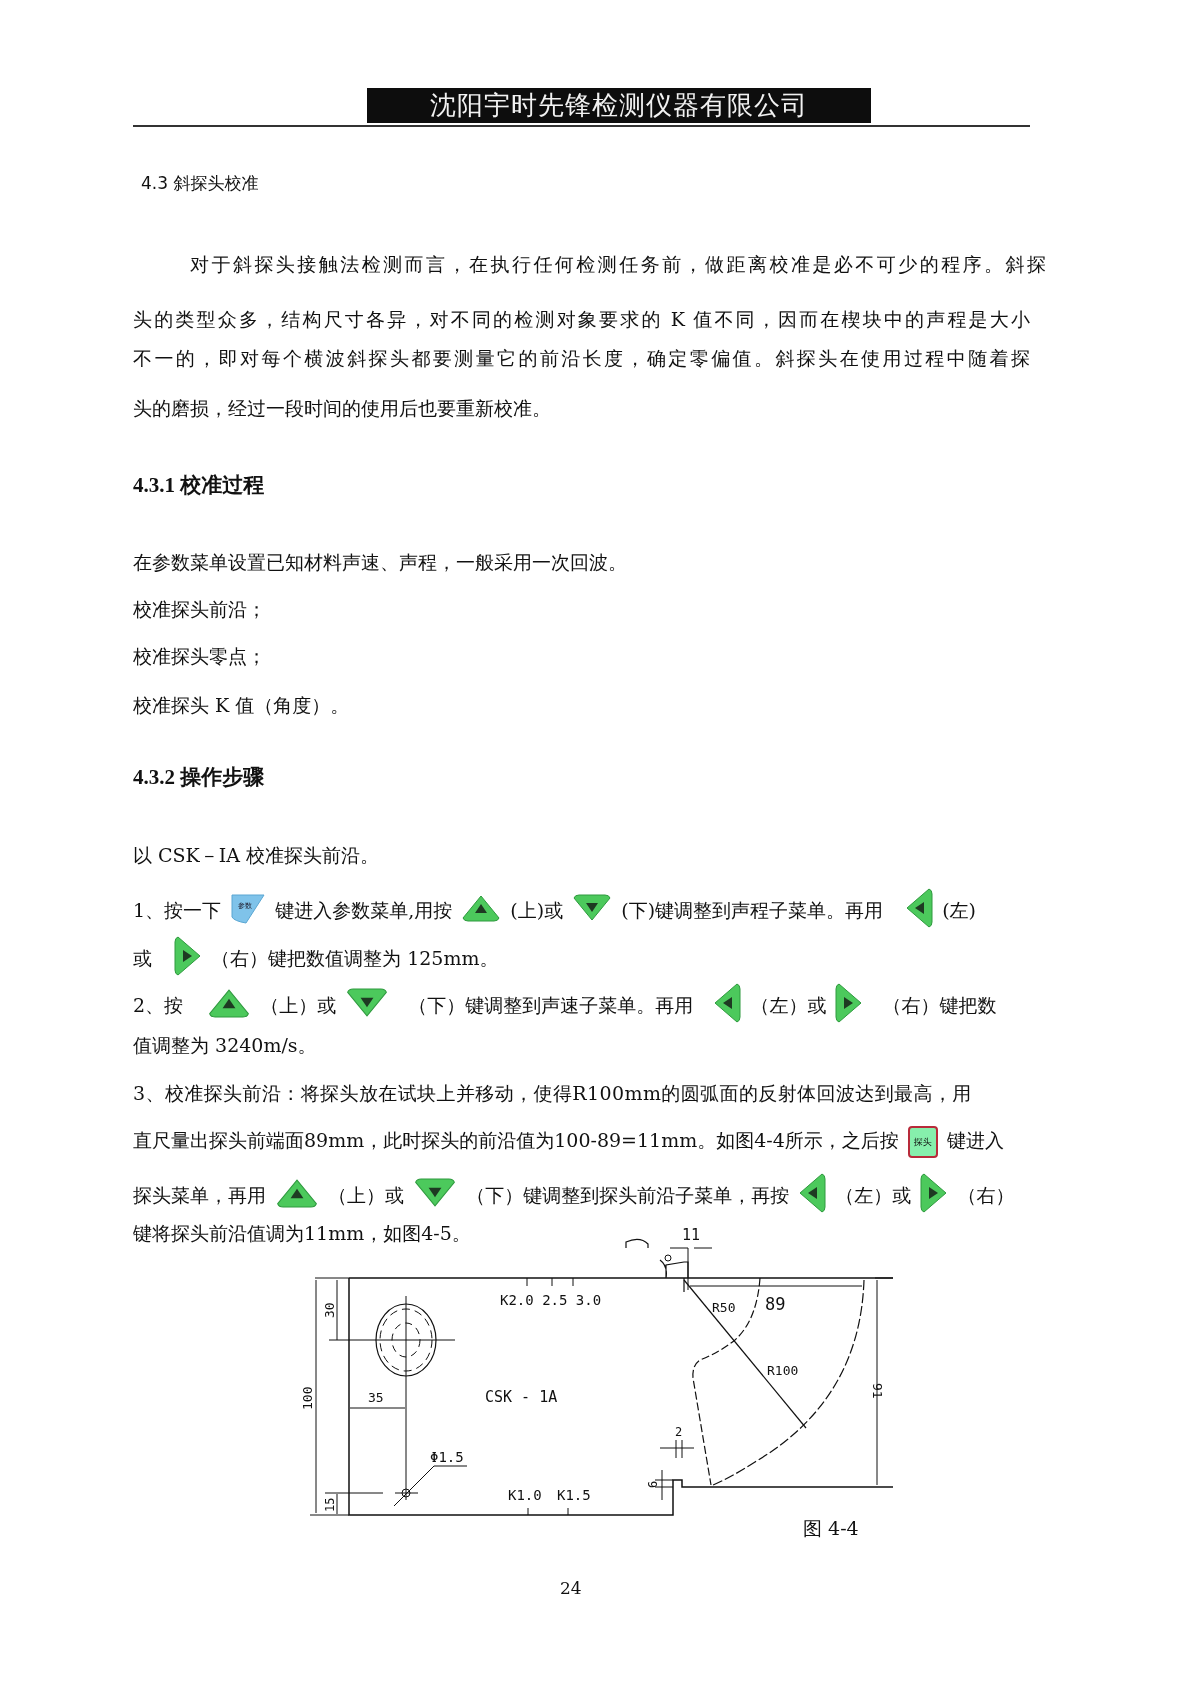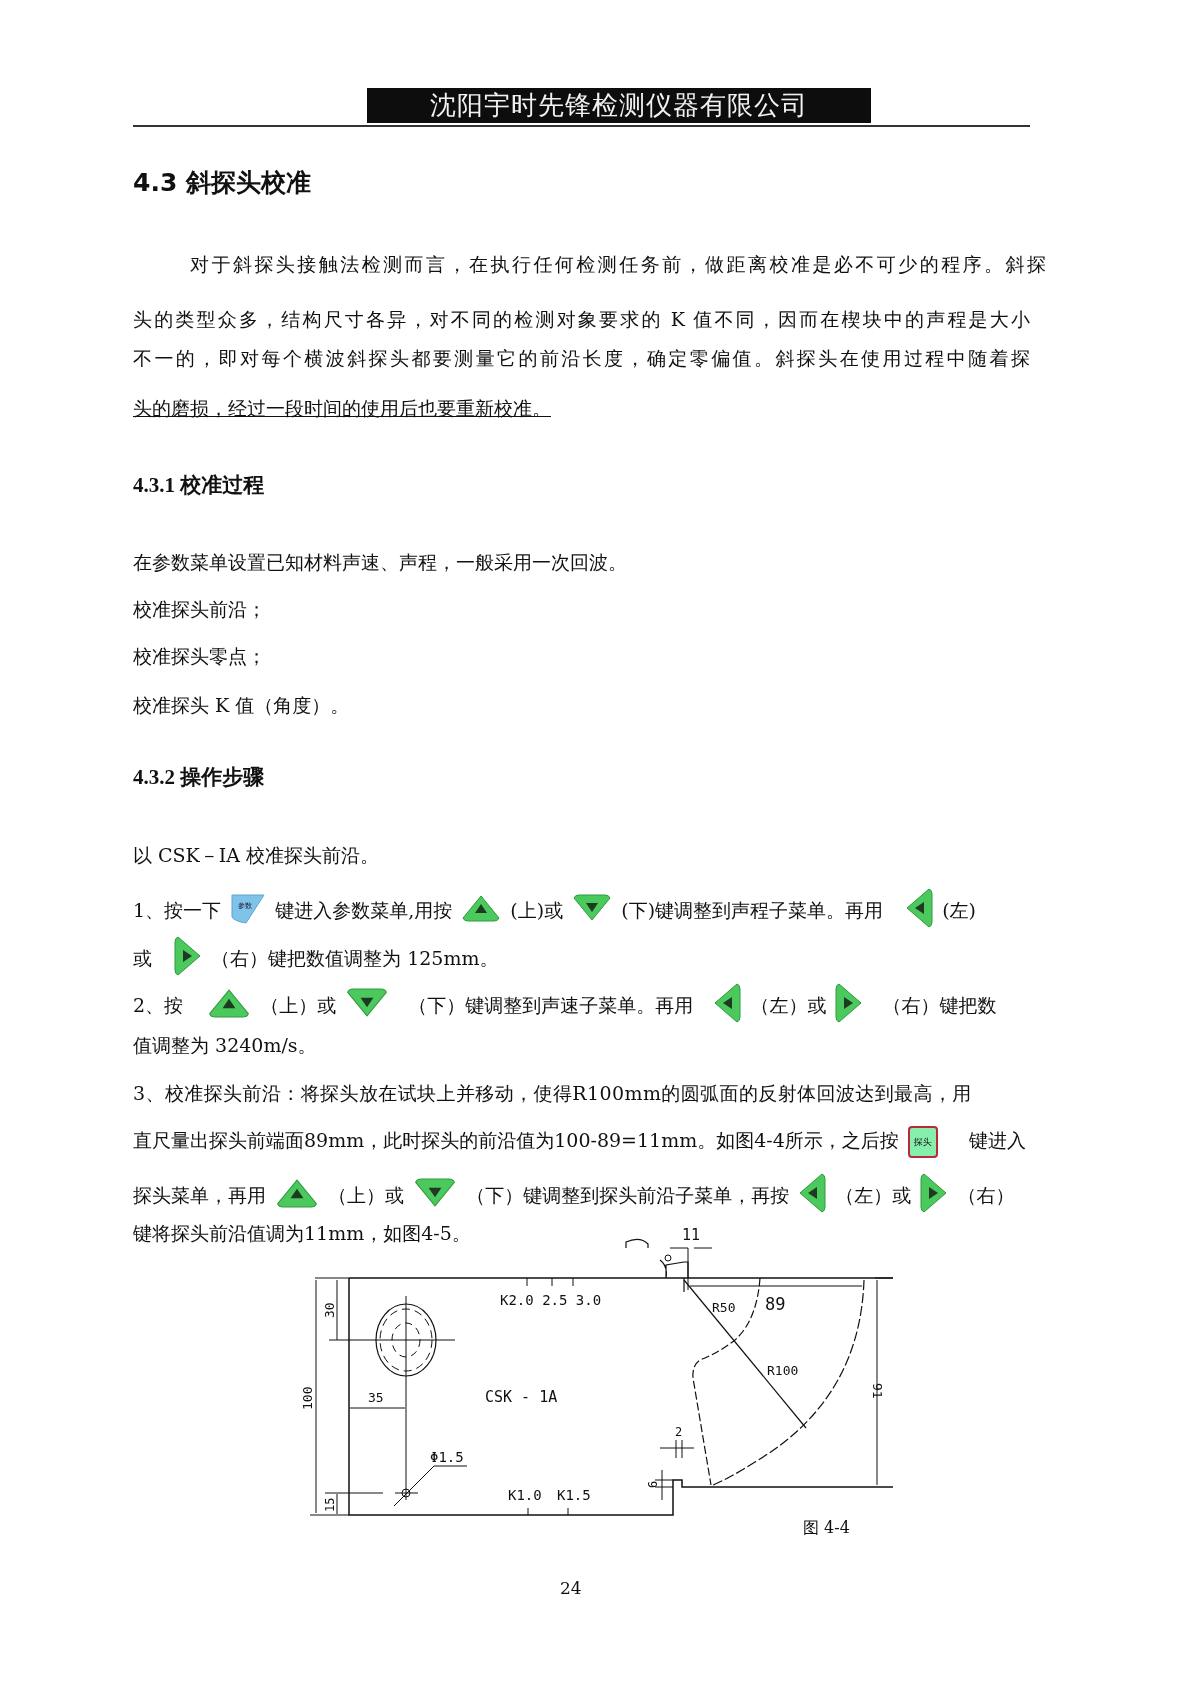--- a/index.html
+++ b/index.html
@@ -3,34 +3,34 @@
 <meta charset="utf-8">
 <style>
   html, body { margin:0; padding:0; background:#ffffff; }
   body { width:1200px; height:1697px; position:relative; overflow:hidden;
          font-family:"DejaVu Serif","Liberation Serif",serif; color:#111; }
   .abs { position:absolute; white-space:nowrap; }
   .header-box { left:367px; top:88px; width:504px; height:35px; background:#0d0d0d;
                 color:#f2f2f2; font-family:"DejaVu Sans","Liberation Sans",sans-serif;
                 font-size:26px; line-height:35px; text-align:center; letter-spacing:1px; }
   .header-rule { left:133px; top:125px; width:897px; height:2px; background:#333; }
-  .h1 { left:133px; top:165px; font-family:"DejaVu Sans","Liberation Sans",sans-serif;
-        font-weight:bold; font-size:25px; line-height:36px; }
+  .h1 { left:141px; top:165px; font-family:"DejaVu Sans","Liberation Sans",sans-serif;
+        font-weight:normal; font-size:17px; line-height:36px; }
   .h2 { left:133px; font-family:"Liberation Serif","DejaVu Serif",serif; font-weight:bold;
         font-size:21px; line-height:30px; }
   .line { left:133px; font-size:19px; line-height:30px; }
   .para-line { left:133px; width:897px; font-size:19px; line-height:30px;
                text-align:justify; text-align-last:justify; }
   .para-first { left:174px; width:856px;margin-left:16px; }
-  .para-last { text-align-last:left;text-decoration:underline; }
+  .para-last { text-align-last:left; }
   .ic { display:inline-block; vertical-align:middle; margin:0 3px; }
   .key-probe { width:30px; height:32px; background:#86efac; border:2px solid #b82a3a;
                border-radius:4px; color:#111; font-size:9px; line-height:28px; text-align:center;
                font-family:"DejaVu Sans",sans-serif; box-sizing:border-box; }
-  .caption { left:803px; top:1513px; font-size:16px; line-height:30px; }
+  .caption { left:803px; top:1513px; font-size:19px; line-height:30px; }
   .pageno { left:560px; top:1575px; font-size:17px; line-height:26px; }
   svg text { font-family:"DejaVu Sans Mono","Liberation Mono",monospace; }
 </style>
 </head>
 <body>
 
 <div class="abs header-box">沈阳宇时先锋检测仪器有限公司</div>
 <div class="abs header-rule"></div>
 
 <div class="abs h1">4.3 斜探头校准</div>
@@ -105,21 +105,21 @@
         <path d="M18 21 L9 15 L9 27 Z" fill="#1e3a22"></path>
       </svg></span>
   <span style="margin-left:10px">（右）键把数</span>
 </div>
 <div class="abs line" style="top:1030px">值调整为 3240m/s。</div>
 
 <div class="abs line" style="top:1078px; letter-spacing:0.4px;">3、校准探头前沿：将探头放在试块上并移动，使得R100mm的圆弧面的反射体回波达到最高，用</div>
 <div class="abs line" style="top:1125px">
   <span>直尺量出探头前端面89mm，此时探头的前沿值为100-89=11mm。如图4-4所示，之后按</span>
   <span class="ic key-probe">探头</span>
-  <span style="margin-left:22px">键进入</span>
+  <span style="margin-left:0">键进入</span>
 </div>
 <div class="abs line" style="top:1172px">
   <span>探头菜单，再用</span>
   <span class="ic"><svg width="44" height="30" viewBox="0 0 40 28">
         <path d="M20 2 L38 24 Q37 27 33 27 L7 27 Q3 27 2 24 Z" fill="#4cc95c" stroke="#2e9a3e"></path>
         <path d="M20 10 L26 19 L14 19 Z" fill="#1e3a22"></path>
       </svg></span>
   <span>（上）或</span>
   <span class="ic"><svg width="44" height="30" viewBox="0 0 40 28">
         <path d="M2 4 Q3 1 7 1 L33 1 Q37 1 38 4 L20 26 Z" fill="#4cc95c" stroke="#2e9a3e"></path>

